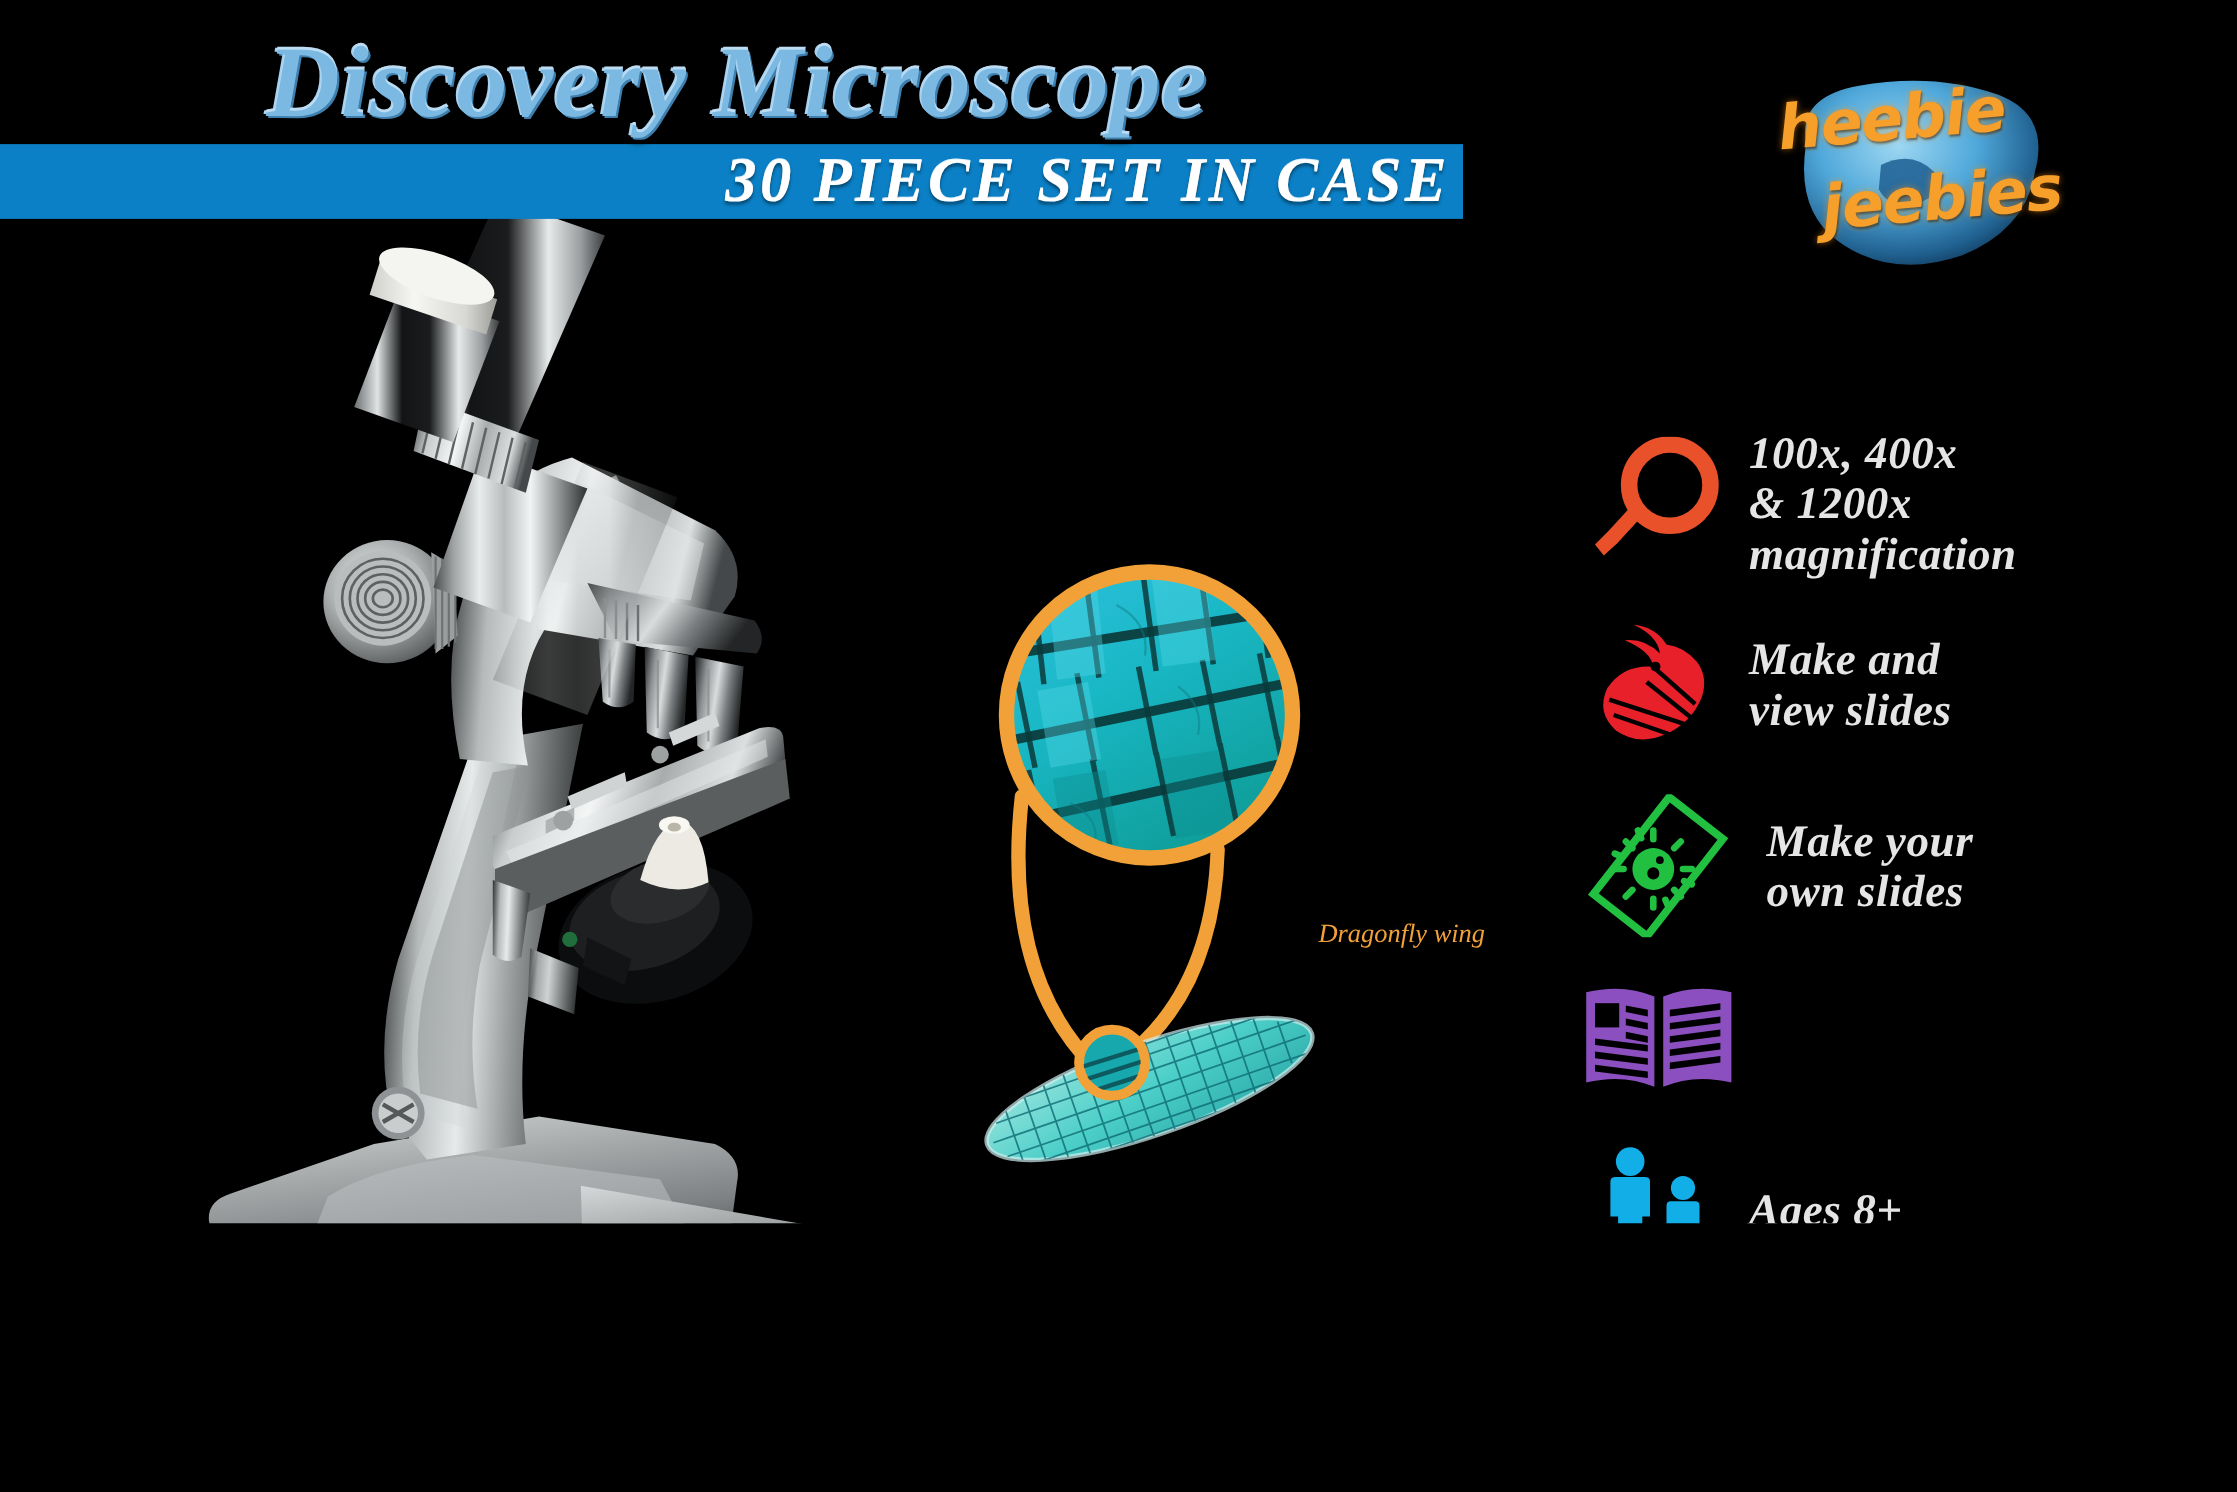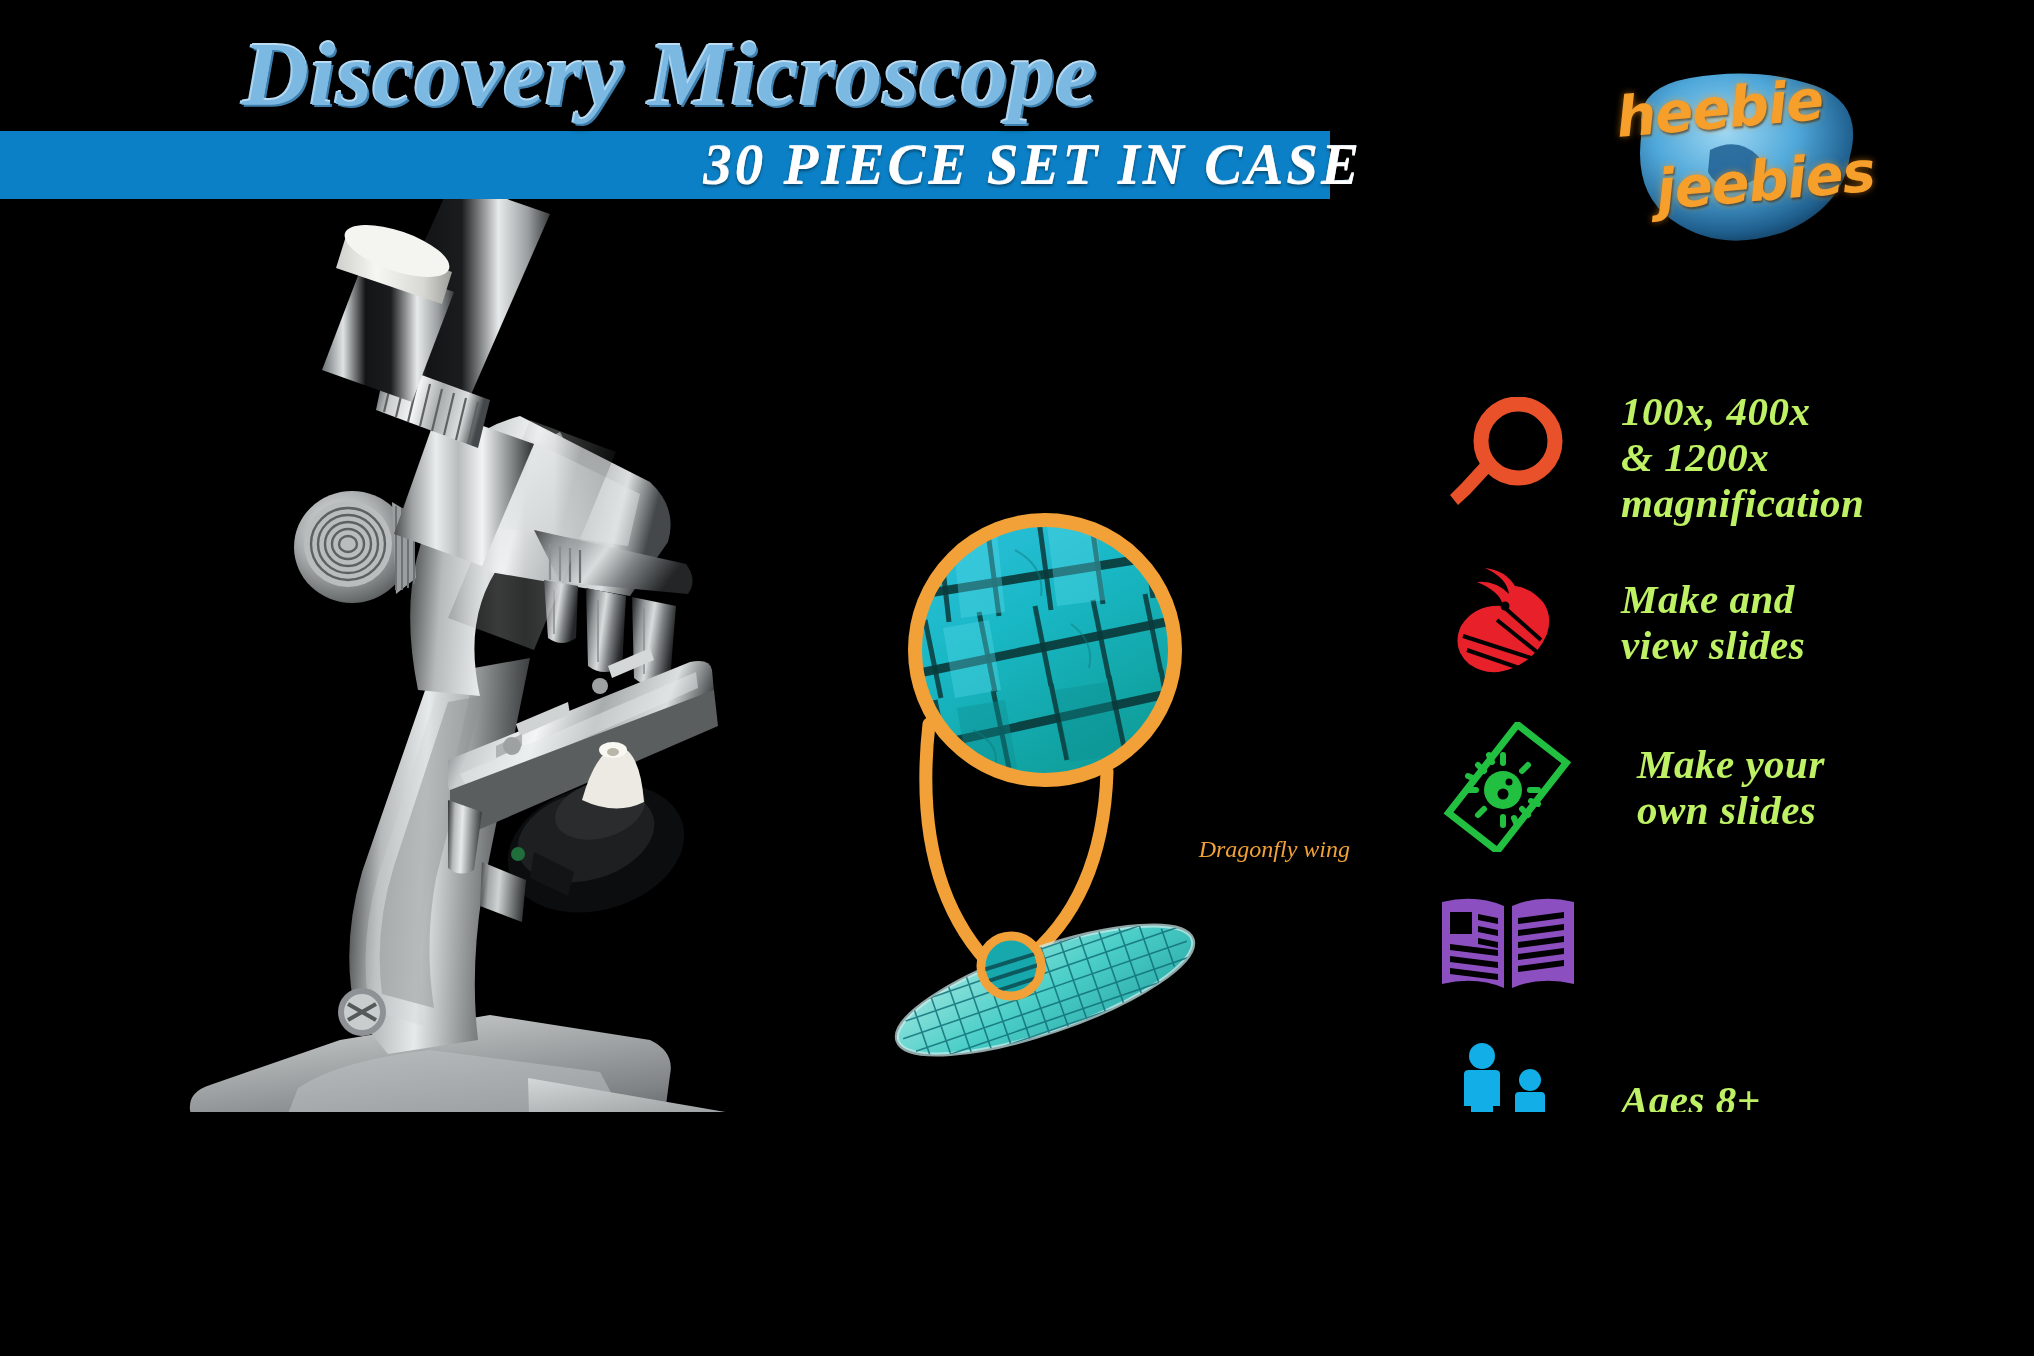--- a/index.html
+++ b/index.html
@@ -22,21 +22,20 @@
   .banner{
     position:absolute;left:0;top:131px;width:1330px;height:68px;
     background:#0b80c6;
   }
   .banner-text{
     position:absolute;left:0;top:134px;width:1318px;text-align:right;
     font-family:"Liberation Serif",serif;
     font-weight:700;font-size:57px;line-height:62px;letter-spacing:3px;
     color:#ffffff;
     text-shadow:0 2px 3px rgba(0,0,0,.45), 0 -1px 0 #dff0fb;
-    margin-left:44px;
   }
 
   
   .logo{position:absolute;left:1598px;top:52px;width:300px;height:205px;}
   .logo svg{position:absolute;left:0;top:0;}
   .logo-l1,.logo-l2{
     position:absolute;font-family:"DejaVu Sans",sans-serif;font-weight:700;
     color:#f79f2b;letter-spacing:-1px;
     text-shadow:0 0 7px rgba(255,150,20,.55),1px 2px 2px rgba(0,0,0,.55);
   }
@@ -52,24 +51,23 @@
     position:absolute;left:1120px;top:830px;width:230px;text-align:right;
     font-family:"Liberation Serif",serif;font-size:24px;line-height:39px;
     color:#f1a137;
   }
 
   
   .features{position:absolute;left:1425px;top:382px;width:600px;}
   .feature{display:flex;align-items:center;margin-bottom:14px;}
   .feature .ficon{width:165px;flex:0 0 165px;display:flex;align-items:center;justify-content:center;}
   .feature .ftext{
-    font-family:"Liberation Serif",serif;font-weight:700;color:#bef264;
+    font-family:"Liberation Serif",serif;font-weight:700;color:#e5e5e5;
     font-size:41px;line-height:46px;letter-spacing:.5px;
     text-shadow:0 1px 2px rgba(0,0,0,.8);
-    margin-left:31px;
   }
   .f1{height:150px;} .f2{height:152px;} .f3{height:150px;gap:16px;}
   .f4{height:135px;} .f5{height:150px;}
 </style>
 </head>
 <body>
 
 <div id="stage">
 
   <div class="scope">

